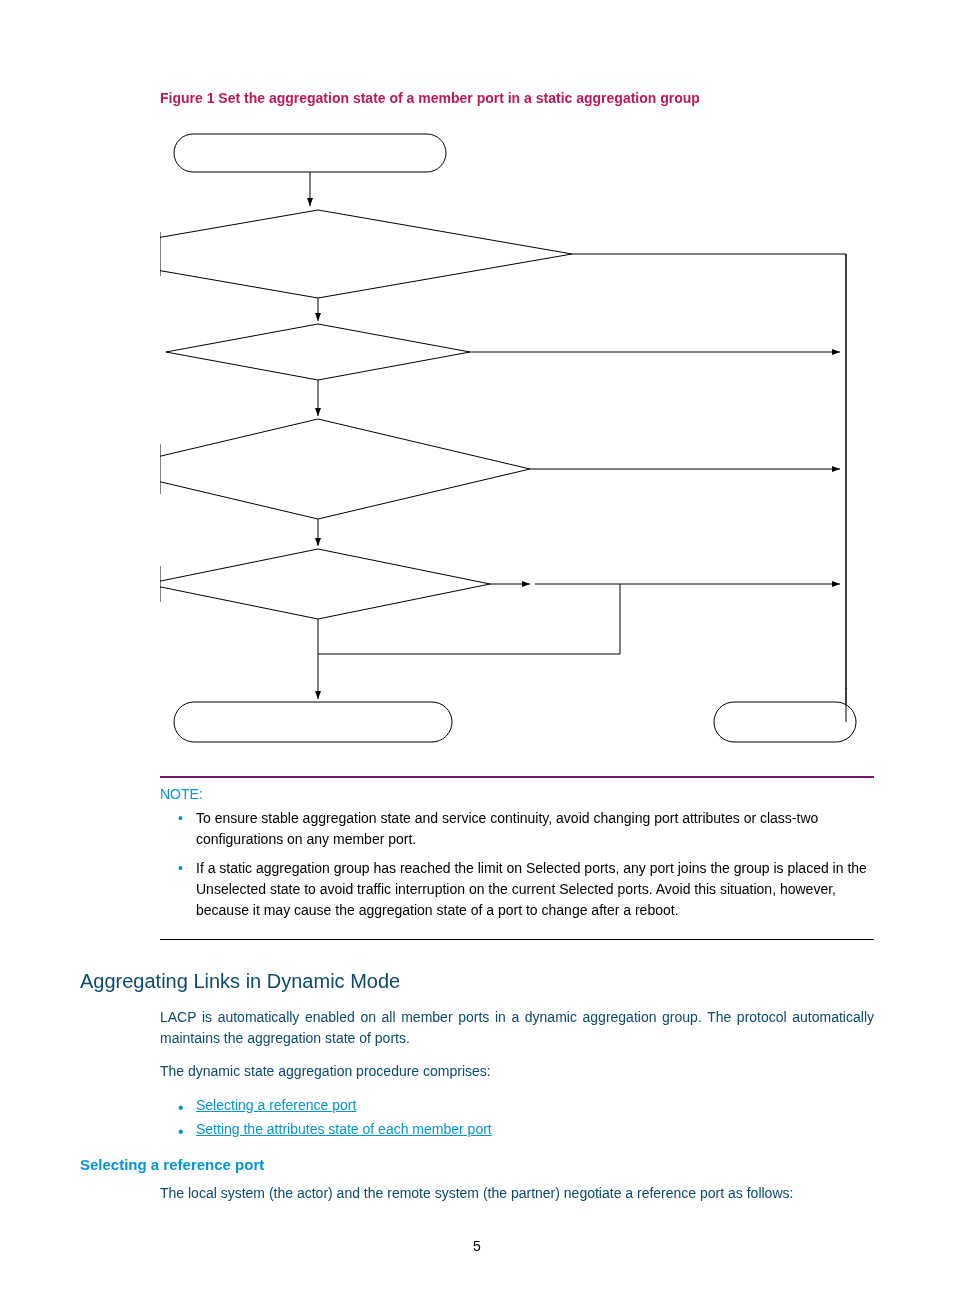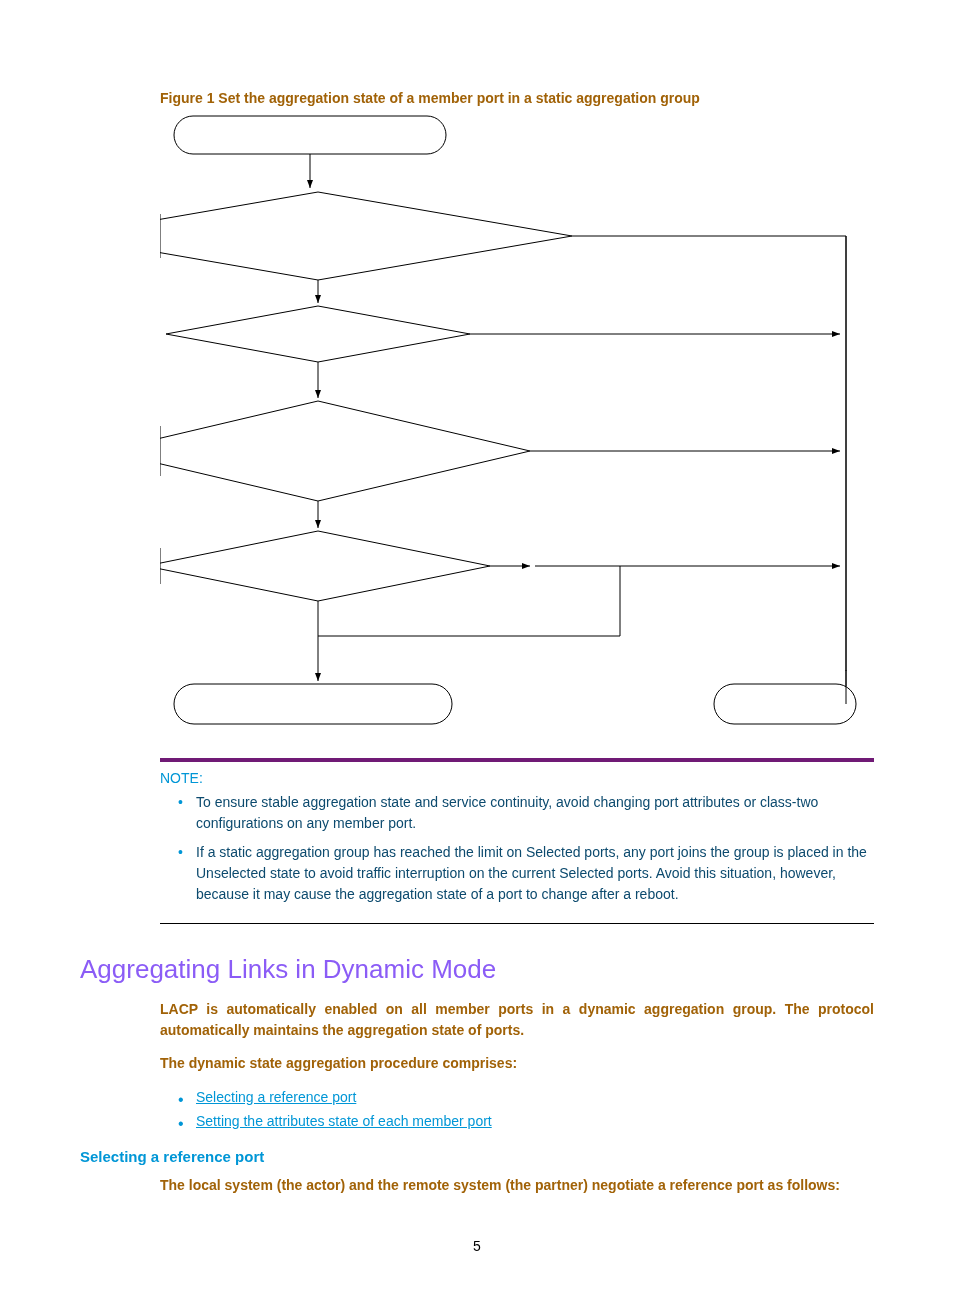--- a/index.html
+++ b/index.html
@@ -9,77 +9,77 @@
     }
     body {
       font-family: Arial, Helvetica, sans-serif;
       background: #fff;
       width: 954px;
       height: 1294px;
       position: relative;
       padding: 90px 80px 0 80px;
     }
     .figure-caption {
-      color: #a16207;
+      color: #be185d;
       font-weight: bold;
       font-size: 14px;
       margin-left: 80px;
+      margin-bottom: 18px;
     }
     .flowchart-container {
       margin-left: 80px;
       width: 700px;
       height: 640px;
       position: relative;
     }
     .note-block {
       margin-left: 80px;
       margin-top: 12px;
-      border-top: 4px solid #701a75;
+      border-top: 2px solid #701a75;
       border-bottom: 1px solid #000;
       padding: 8px 0 10px 0;
     }
     .note-label {
       color: #0096d6;
       font-size: 14px;
       margin-bottom: 6px;
     }
     .note-list {
       list-style: none;
       padding-left: 18px;
     }
     .note-list li {
       position: relative;
       padding-left: 18px;
       font-size: 14px;
       line-height: 1.5;
       margin-bottom: 8px;
-      color: #0c4a6e;
+      color: #000000;
     }
     .note-list li::before {
       content: "•";
       color: #0096d6;
       position: absolute;
       left: 0;
       font-size: 14px;
     }
     .h1-heading {
-      color: #8b5cf6;
-      font-size: 26px;
+      color: #0c4a6e;
+      font-size: 20px;
       font-weight: normal;
       margin-top: 30px;
       margin-bottom: 14px;
     }
     .body-text {
       margin-left: 80px;
       font-size: 14px;
       line-height: 1.5;
-      color: #a16207;
+      color: #0c4a6e;
       margin-bottom: 12px;
       text-align: justify;
-      font-weight: bold;
     }
     .bullet-list {
       list-style: none;
       margin-left: 80px;
       padding-left: 18px;
     }
     .bullet-list li {
       position: relative;
       padding-left: 18px;
       font-size: 14px;

